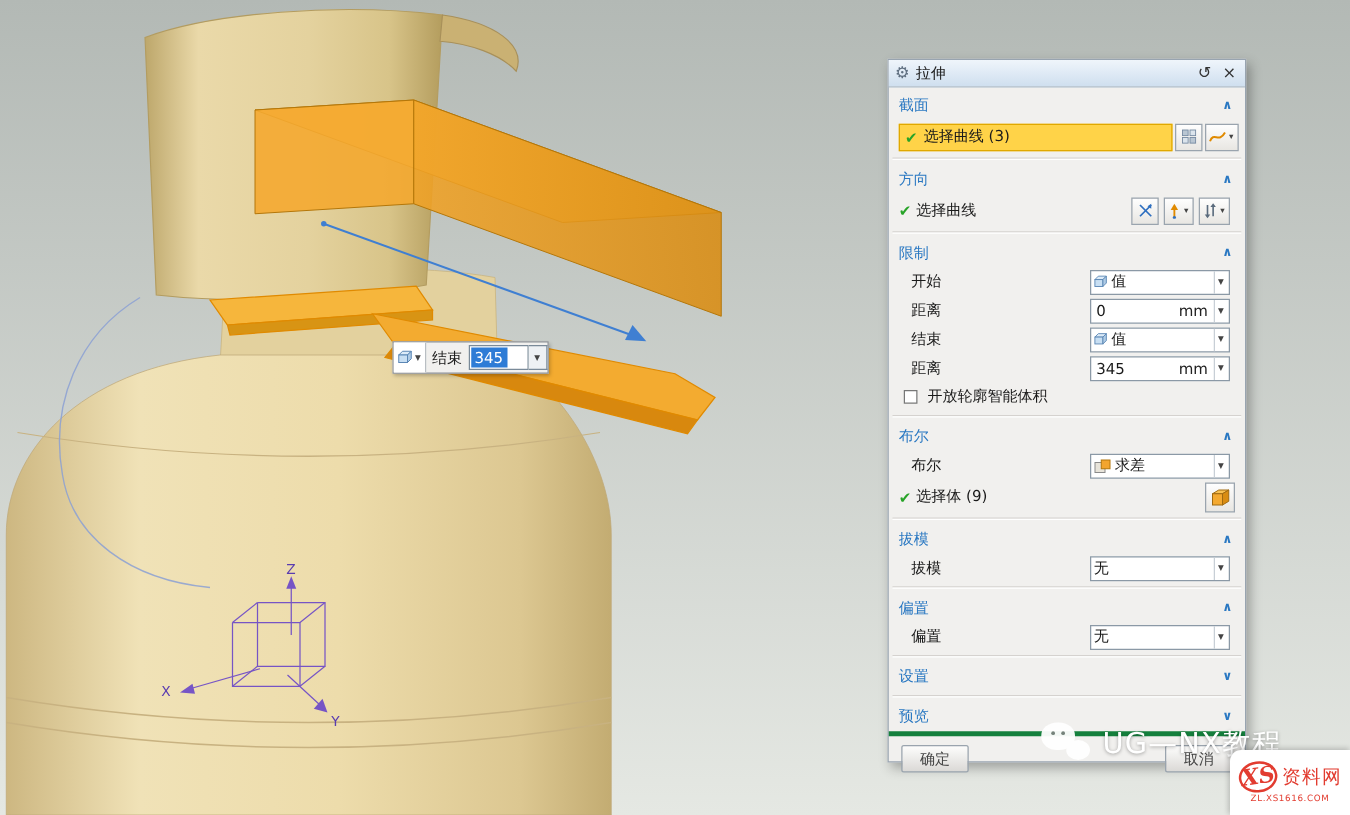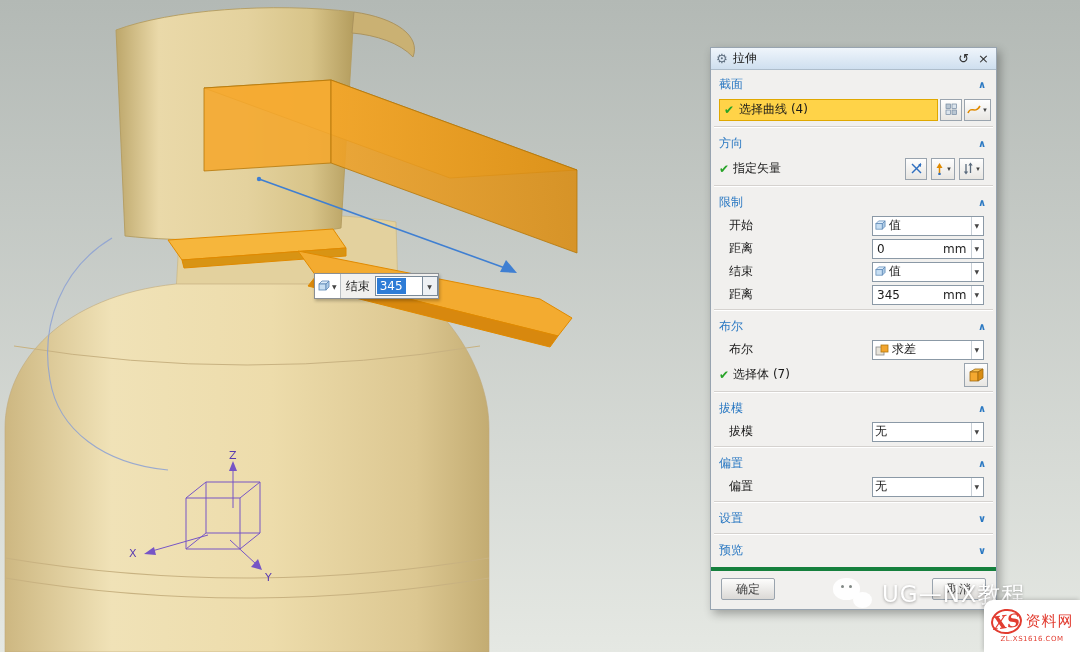--- a/index.html
+++ b/index.html
@@ -191,21 +191,21 @@
     <div class="dlg-body">
 
       <div class="hdr">
         <span>截面</span>
         <span class="flex"></span>
         <span class="chev">∧</span>
       </div>
       <div class="row sel-row">
         <div class="sel-field">
           <span class="check">✔</span>
-          <span>选择曲线 (4)</span>
+          <span>选择曲线 (3)</span>
         </div>
         <button class="ibtn">
           <svg width="13" height="13" viewBox="0 0 13 13">
             <rect x="1" y="1" width="4.5" height="4.5" fill="#b9c6d2" stroke="#7388a0" stroke-width="0.7"></rect>
             <rect x="7" y="1" width="4.5" height="4.5" fill="#dbe4ec" stroke="#7388a0" stroke-width="0.7"></rect>
             <rect x="1" y="7" width="4.5" height="4.5" fill="#dbe4ec" stroke="#7388a0" stroke-width="0.7"></rect>
             <rect x="7" y="7" width="4.5" height="4.5" fill="#b9c6d2" stroke="#7388a0" stroke-width="0.7"></rect>
           </svg>
         </button>
         <button class="ibtn">
@@ -218,21 +218,21 @@
 
       <div class="sep"></div>
 
       <div class="hdr">
         <span>方向</span>
         <span class="flex"></span>
         <span class="chev">∧</span>
       </div>
       <div class="row" style="height:27px;padding-left:8px">
         <span class="check">✔</span>
-        <span class="lbl">指定矢量</span>
+        <span class="lbl">选择曲线</span>
         <span class="flex"></span>
         <button class="ibtn">
           <svg width="13" height="13" viewBox="0 0 13 13">
             <line x1="2" y1="11" x2="11" y2="2" stroke="#2e6fc0" stroke-width="1.4"></line>
             <line x1="2" y1="2" x2="11" y2="11" stroke="#2e6fc0" stroke-width="1.4"></line>
             <polygon points="11,1 8,3 11,5" fill="#2e6fc0"></polygon>
           </svg>
         </button>
         <button class="ibtn">
           <svg width="11" height="13" viewBox="0 0 11 13">
@@ -297,20 +297,24 @@
       </div>
       <div class="row">
         <span class="lbl">距离</span>
         <span class="flex"></span>
         <div class="dd">
           <span class="dd-val">345</span>
           <span class="unit">mm</span>
           <span class="caret">▼</span>
         </div>
       </div>
+      <div class="row" style="padding-left:12px">
+        <span class="cb"></span>
+        <span class="lbl">开放轮廓智能体积</span>
+      </div>
 
       <div class="sep"></div>
 
       <div class="hdr">
         <span>布尔</span>
         <span class="flex"></span>
         <span class="chev">∧</span>
       </div>
       <div class="row">
         <span class="lbl">布尔</span>
@@ -319,21 +323,21 @@
           <svg class="bool-g" viewBox="0 0 14 12">
             <rect x="1" y="3" width="8" height="8" fill="#e8e4da" stroke="#8a8a8a" stroke-width="0.8"></rect>
             <rect x="6" y="1" width="7" height="7" fill="#f2a52e" stroke="#b4770a" stroke-width="0.8"></rect>
           </svg>
           <span class="dd-t">求差</span>
           <span class="caret">▼</span>
         </div>
       </div>
       <div class="row" style="height:27px;padding-left:8px;padding-right:8px">
         <span class="check">✔</span>
-        <span class="lbl">选择体 (7)</span>
+        <span class="lbl">选择体 (9)</span>
         <span class="flex"></span>
         <button class="ibtn body-btn">
           <svg width="17" height="16" viewBox="0 0 17 16">
             <polygon points="2,5 7,2 15,2 10,5" fill="#f8c152" stroke="#a06a10" stroke-width="0.8"></polygon>
             <rect x="2" y="5" width="8" height="9" fill="#f4a930" stroke="#a06a10" stroke-width="0.8"></rect>
             <polygon points="10,5 15,2 15,11 10,14" fill="#d98c12" stroke="#a06a10" stroke-width="0.8"></polygon>
           </svg>
         </button>
       </div>
 

